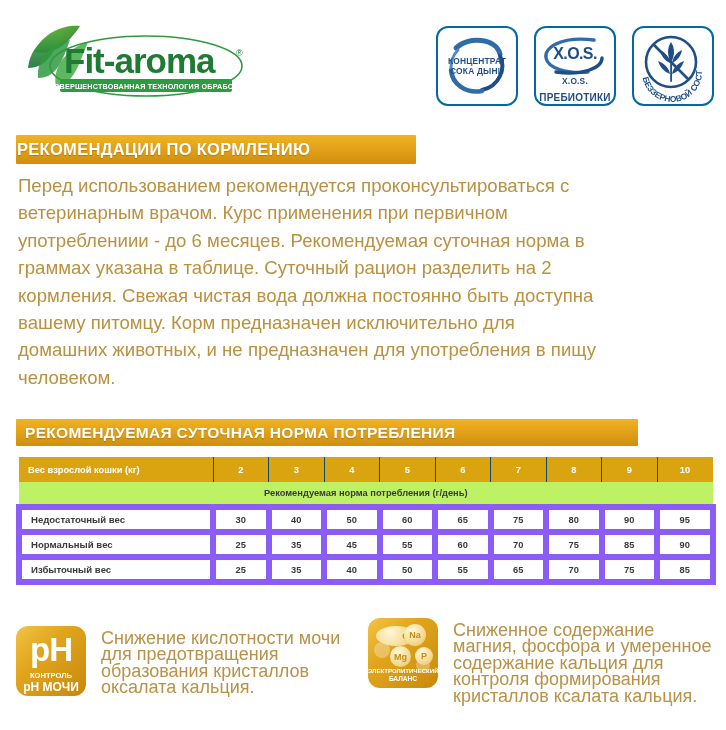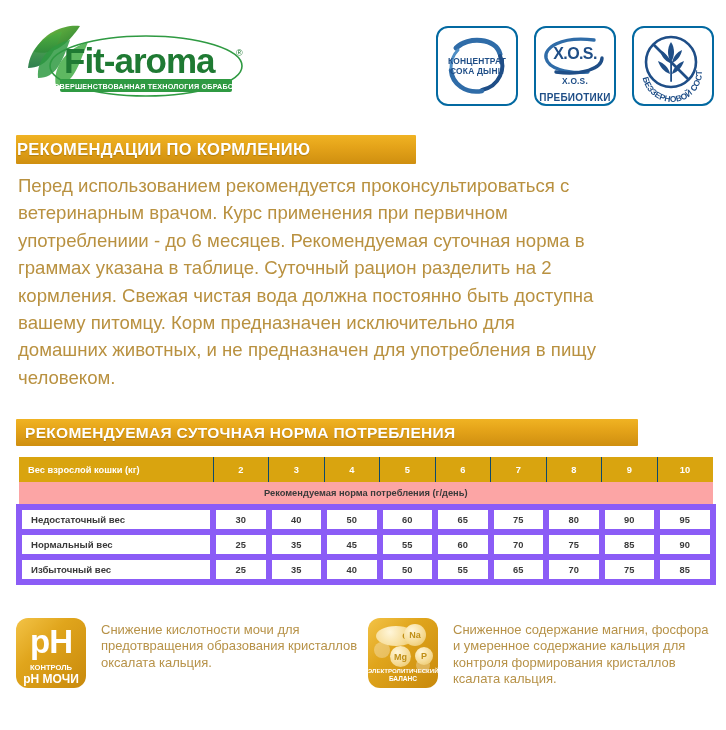--- a/index.html
+++ b/index.html
@@ -134,21 +134,21 @@
   .hdr td:last-child { border-right: none; }
   .hdr td.lbl {
     text-align: left;
     padding-left: 9px;
   }
   .subhdr td {
     text-align: left;
     padding-left: 9px;
     font-size: 10px;
     color: #2f2f2f;
-    background: #fca5a5;
+    background: #bef264;
     height: 24px;
   }
   .drow td {
     border: 6px solid #8b5cf6;
     background: #ffffff;
     height: 24px;
     font-weight: normal;
     font-size: 10px;
     color: #404040;
   }
@@ -183,21 +183,21 @@
   }
   .fic .cap {
     position: absolute;
     left: 0; right: 0;
     text-align: center;
     color: #ffffff;
     font-weight: bold;
     line-height: 1.05;
   }
   .ftext {
-    font-size: 13px;
+    font-size: 18px;
     line-height: 16.4px;
     color: #b79248;
     padding-left: 15px;
     padding-top: 4px;
   }
   .ph-glyph {
     position: absolute;
     left: 0; right: 0;
     top: 6px;
     text-align: center;

